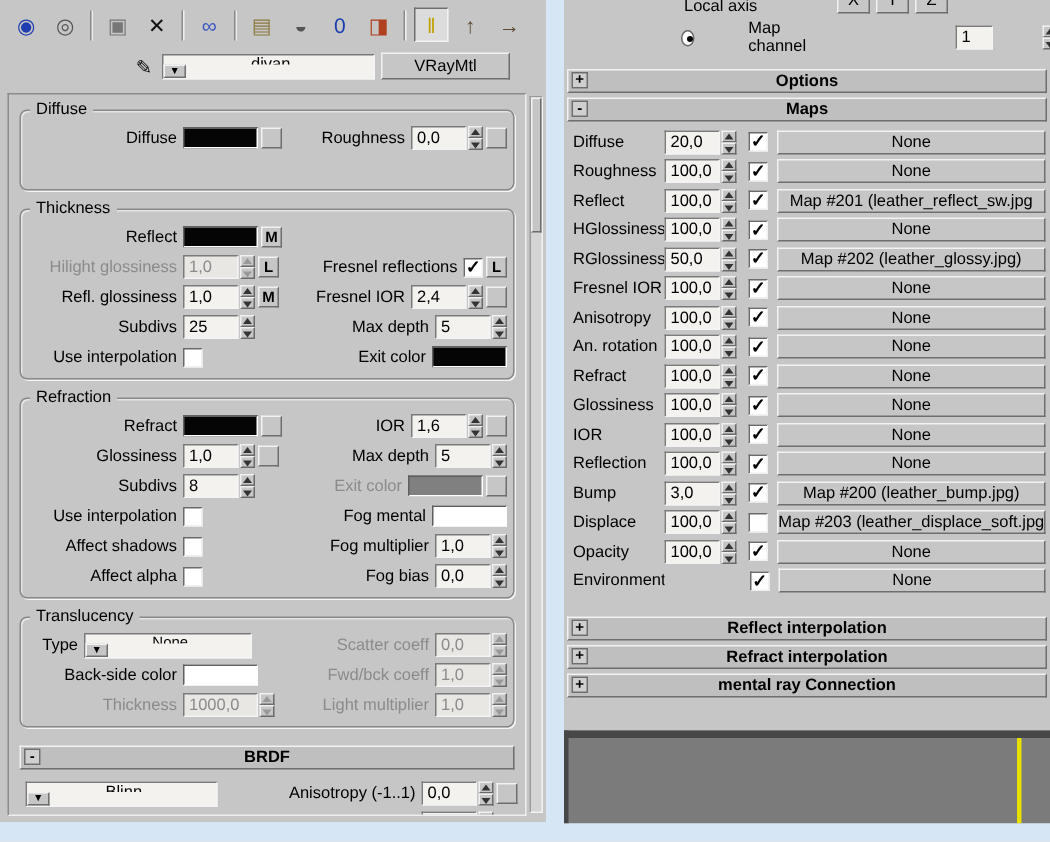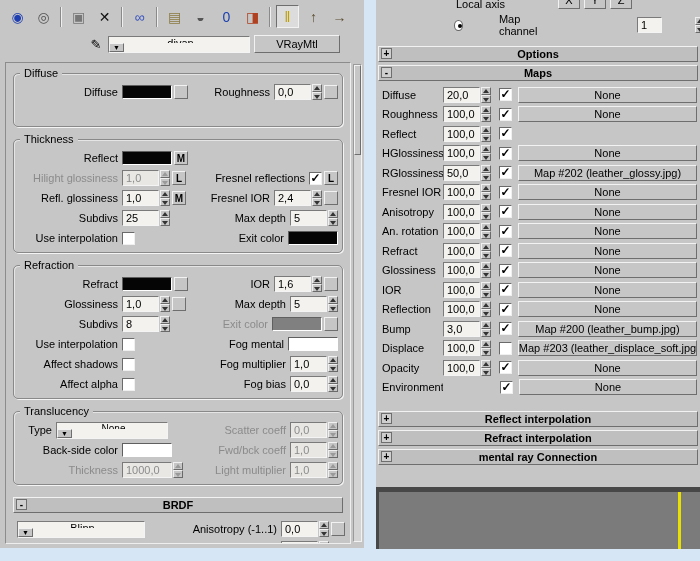--- a/index.html
+++ b/index.html
@@ -429,20 +429,21 @@
           <div class="btn mbtn">None</div>
         </div>
         <div class="mrow">
           <div class="mlabel">Reflect</div>
           <div class="fld fw36">100,0</div>
           <span class="spin">
             <i class="up"></i>
             <i class="dn"></i>
           </span>
           <div class="cb mcb checked"></div>
+          <div class="btn mbtn">Map #201 (leather_reflect_sw.jpg</div>
         </div>
         <div class="mrow">
           <div class="mlabel">HGlossiness</div>
           <div class="fld fw36">100,0</div>
           <span class="spin">
             <i class="up"></i>
             <i class="dn"></i>
           </span>
           <div class="cb mcb checked"></div>
           <div class="btn mbtn">None</div>

